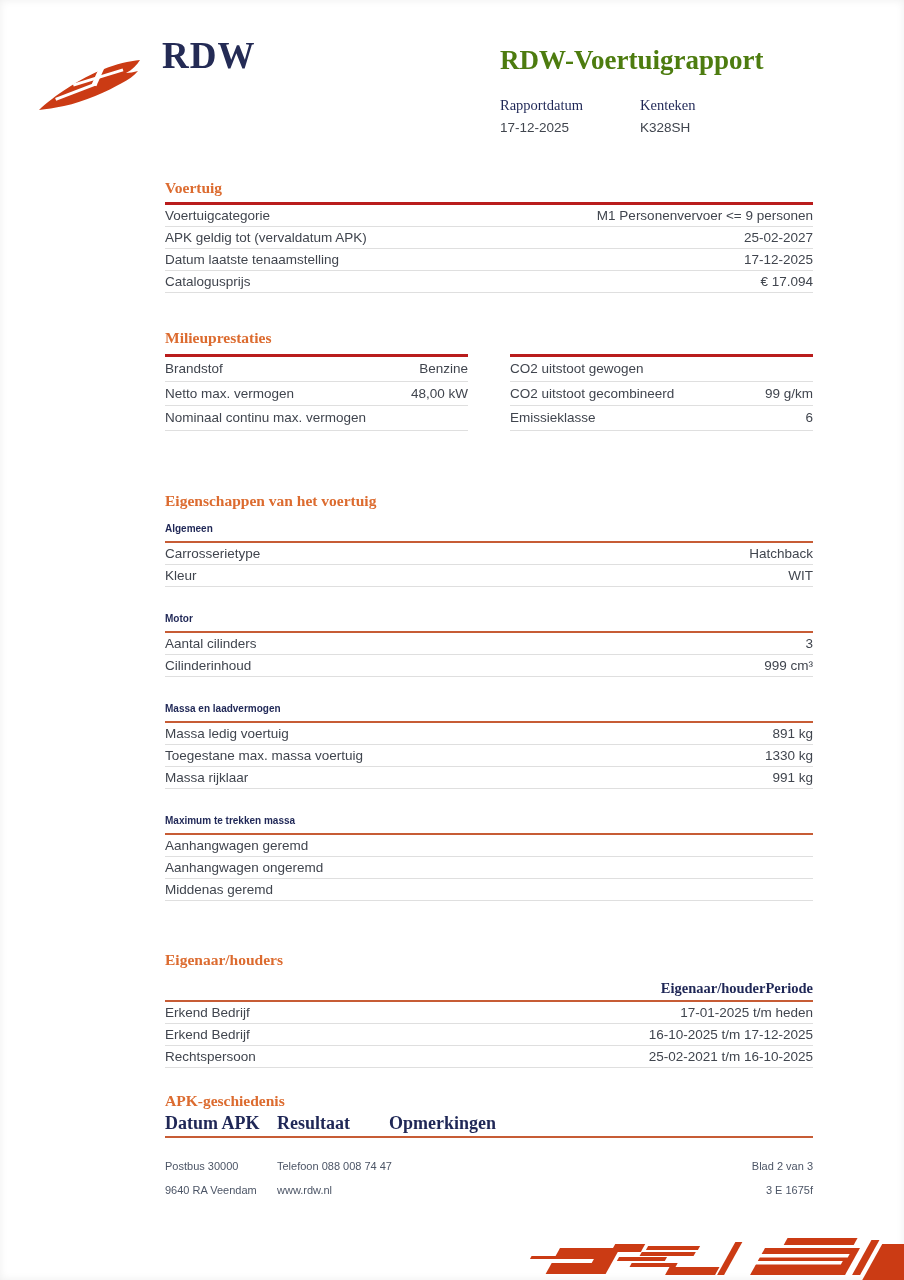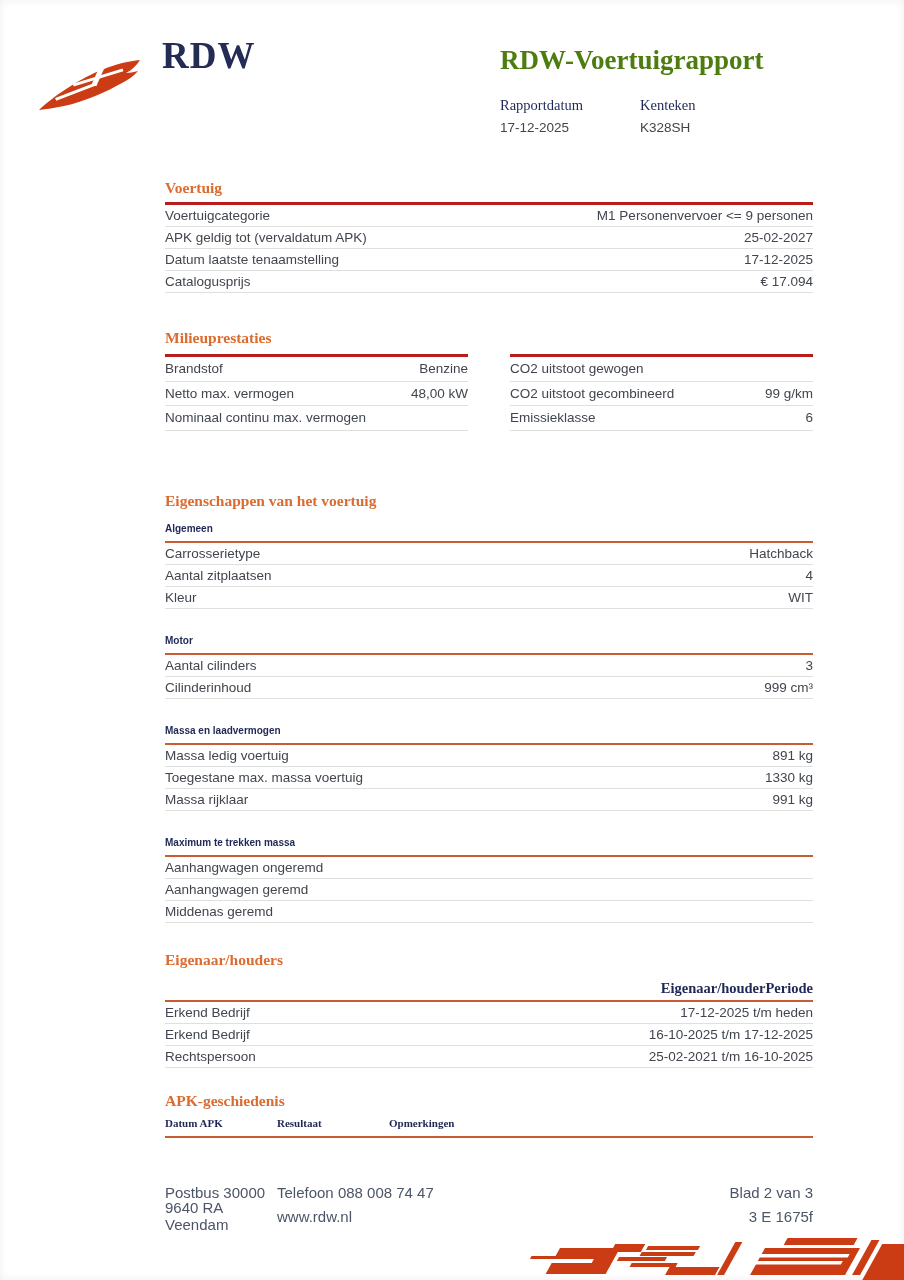--- a/index.html
+++ b/index.html
@@ -40,25 +40,25 @@
   .subhead{font-size:10px;font-weight:bold;color:#1F2756;margin:24px 0 0 0;
     padding-bottom:4px;border-bottom:2px solid #C75C35;line-height:16px;}
   .subhead.first{margin-top:8px;}
 
   .tbl-head{display:flex;justify-content:flex-end;margin-top:6px;
     padding-bottom:3px;border-bottom:2px solid #C75C35;}
   .tbl-head .th{font-family:"Liberation Serif","DejaVu Serif",serif;font-weight:bold;
     color:#1F2756;font-size:14.5px;line-height:17px;}
   .apk-head{display:flex;margin-top:6px;padding-bottom:4px;border-bottom:2px solid #C75C35;}
   .apk-head .th{width:112px;font-family:"Liberation Serif","DejaVu Serif",serif;
-    font-weight:bold;color:#1F2756;font-size:11px;line-height:17px;}
+    font-weight:bold;color:#1F2756;font-size:18px;line-height:17px;}
   .apk-head .th:last-child{width:auto;}
 
   
-  #footer{position:absolute;left:165px;top:1180px;width:648px;font-size:15px;color:#4C5566;}
+  #footer{position:absolute;left:165px;top:1154px;width:648px;font-size:11px;color:#4C5566;}
   .footer-line{display:flex;height:24px;align-items:center;}
   .f-col1{width:112px;}
   .f-col2{flex:1;}
   .f-col3{text-align:center;}
 
   #bottom-graphic{position:absolute;right:0;bottom:0;width:384px;height:50px;}
 </style>
 </head>
 <body>
 
@@ -154,24 +154,20 @@
   <h2 class="section-title" style="margin-bottom:12px;">Eigenschappen van het voertuig</h2>
 
   <h3 class="subhead first">Algemeen</h3>
   <div class="rows no-top">
 
       <div class="row">
         <span class="lbl">Carrosserietype</span>
         <span class="val">Hatchback</span>
       </div>
 
-      <div class="row">
-        <span class="lbl">Aantal zitplaatsen</span>
-        <span class="val">4</span>
-      </div>
 
       <div class="row">
         <span class="lbl">Kleur</span>
         <span class="val">WIT</span>
       </div>
     </div>
 
   <h3 class="subhead">Motor</h3>
   <div class="rows no-top">
 
@@ -202,47 +198,47 @@
       <div class="row">
         <span class="lbl">Massa rijklaar</span>
         <span class="val">991 kg</span>
       </div>
     </div>
 
   <h3 class="subhead">Maximum te trekken massa</h3>
   <div class="rows no-top">
 
       <div class="row">
+        <span class="lbl">Aanhangwagen geremd</span>
+        <span class="val"></span>
+      </div>
+
+      <div class="row">
         <span class="lbl">Aanhangwagen ongeremd</span>
-        <span class="val"></span>
-      </div>
-
-      <div class="row">
-        <span class="lbl">Aanhangwagen geremd</span>
         <span class="val"></span>
       </div>
 
       <div class="row">
         <span class="lbl">Middenas geremd</span>
         <span class="val"></span>
       </div>
     </div>
 </div>
 
 <div class="section" style="top:951px;">
   <h2 class="section-title" style="margin-bottom:12px;">Eigenaar/houders</h2>
   <div class="tbl-head">
     <span class="th">Eigenaar/houder</span>
     <span class="th">Periode</span>
   </div>
   <div class="rows no-top">
 
       <div class="row">
         <span class="lbl">Erkend Bedrijf</span>
-        <span class="val">17-12-2025 t/m heden</span>
+        <span class="val">17-01-2025 t/m heden</span>
       </div>
 
       <div class="row">
         <span class="lbl">Erkend Bedrijf</span>
         <span class="val">16-10-2025 t/m 17-12-2025</span>
       </div>
 
       <div class="row">
         <span class="lbl">Rechtspersoon</span>
         <span class="val">25-02-2021 t/m 16-10-2025</span>

